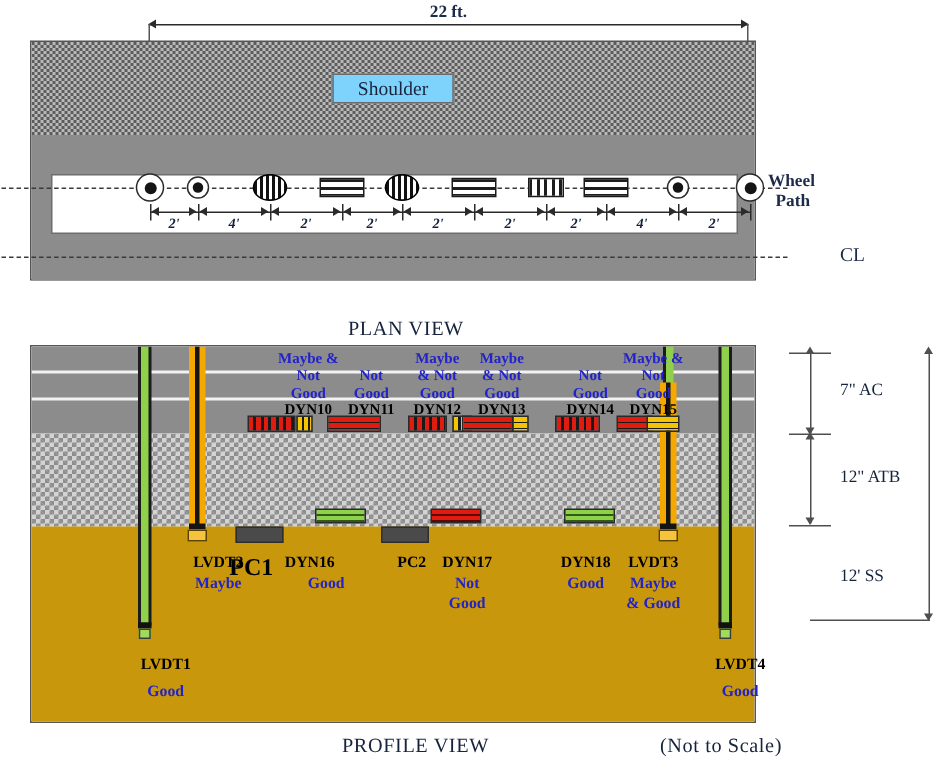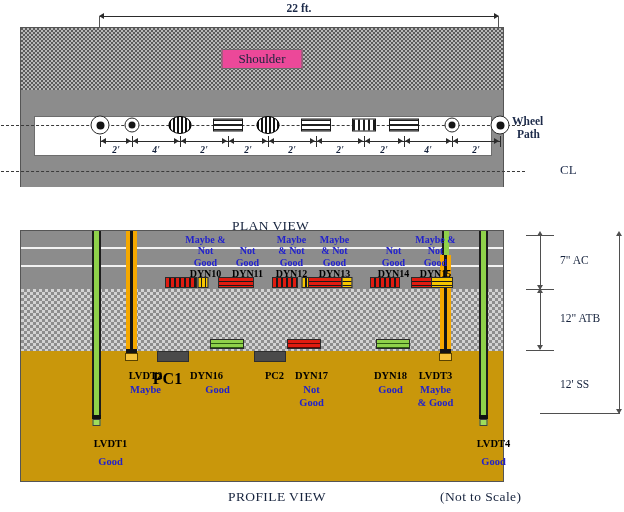--- a/index.html
+++ b/index.html
@@ -18,21 +18,21 @@
   #planview{position:absolute;left:20px;top:27px;width:484px;height:160px;
             border:1px solid #555;box-sizing:border-box;}
 
   .shoulder-band{position:absolute;left:0;top:0;width:100%;height:62px;
      background-color:#b9b9b9;
      background-image:
        radial-gradient(circle at 1px 1px, #5c5c5c 1px, transparent 1.2px),
        radial-gradient(circle at 3px 3px, #5c5c5c 1px, transparent 1.2px);
      background-size:4px 4px,4px 4px;}
   .shoulder-label{position:absolute;left:50%;transform:translateX(-50%);
-     top:21px;background:#ec4899;border:1px solid #6b6b6b;
+     top:21px;background:#7dd3fc;border:1px solid #6b6b6b;
      padding:1px 16px;font-size:13px;color:#19243c;}
 
   .road-band{position:absolute;left:0;top:62px;width:100%;height:97px;background:#8c8c8c;}
   .white-lane{position:absolute;left:13px;top:88px;width:458px;height:40px;
      background:#ffffff;border:1px solid #6d6d6d;box-sizing:border-box;}
 
   
   .dashdot{position:absolute;height:0;border-top:1px dashed #3a3a3a;}
 
   
@@ -211,21 +211,21 @@
       <div class="arrowL" style="left: 432px; top: 110px;"></div>
       <div class="arrowR" style="left: 473px; top: 110px;"></div>
       <div class="dimlabel" style="left: 455px; top: 117px;">2'</div>
     </div>
 </div>
 
 <div class="txt" style="left:512px;top:115px;font-size:11.5px;font-weight:bold;">Wheel</div>
 <div class="txt" style="left:517px;top:128px;font-size:11.5px;font-weight:bold;">Path</div>
 <div class="txt" style="left:560px;top:162px;font-size:13px;">CL</div>
 
-<div class="viewtitle" style="left:232px;top:218px;">PLAN VIEW</div>
+<div class="viewtitle" style="left:232px;top:211px;">PLAN VIEW</div>
 
 <div id="profile">
 
   <div class="lay-ac"></div>
   <div class="ac-line" style="top:16px;"></div>
   <div class="ac-line" style="top:34px;"></div>
   <div class="lay-atb"></div>
   <div class="lay-ss"></div>
 
   <div class="rod" style="left:75px;top:0;width:9px;height:190px;">

